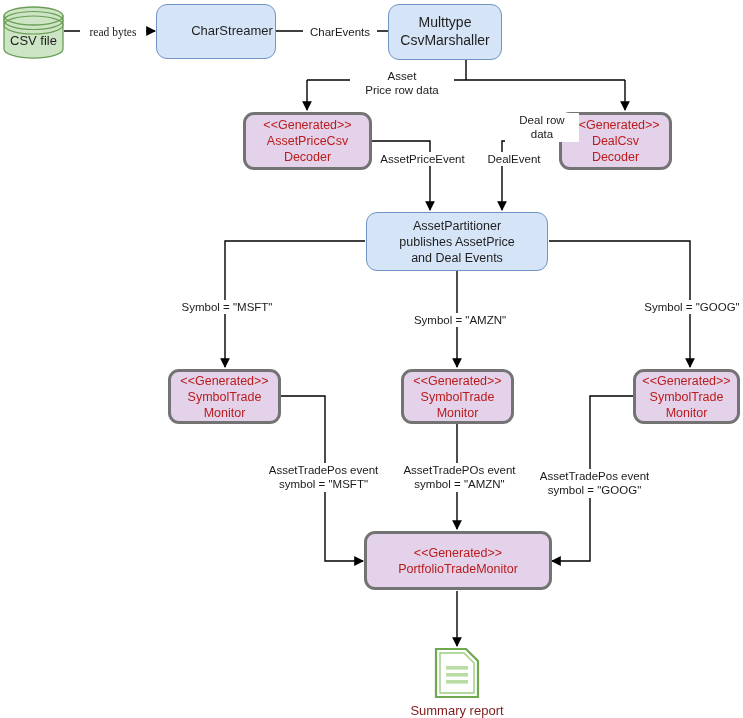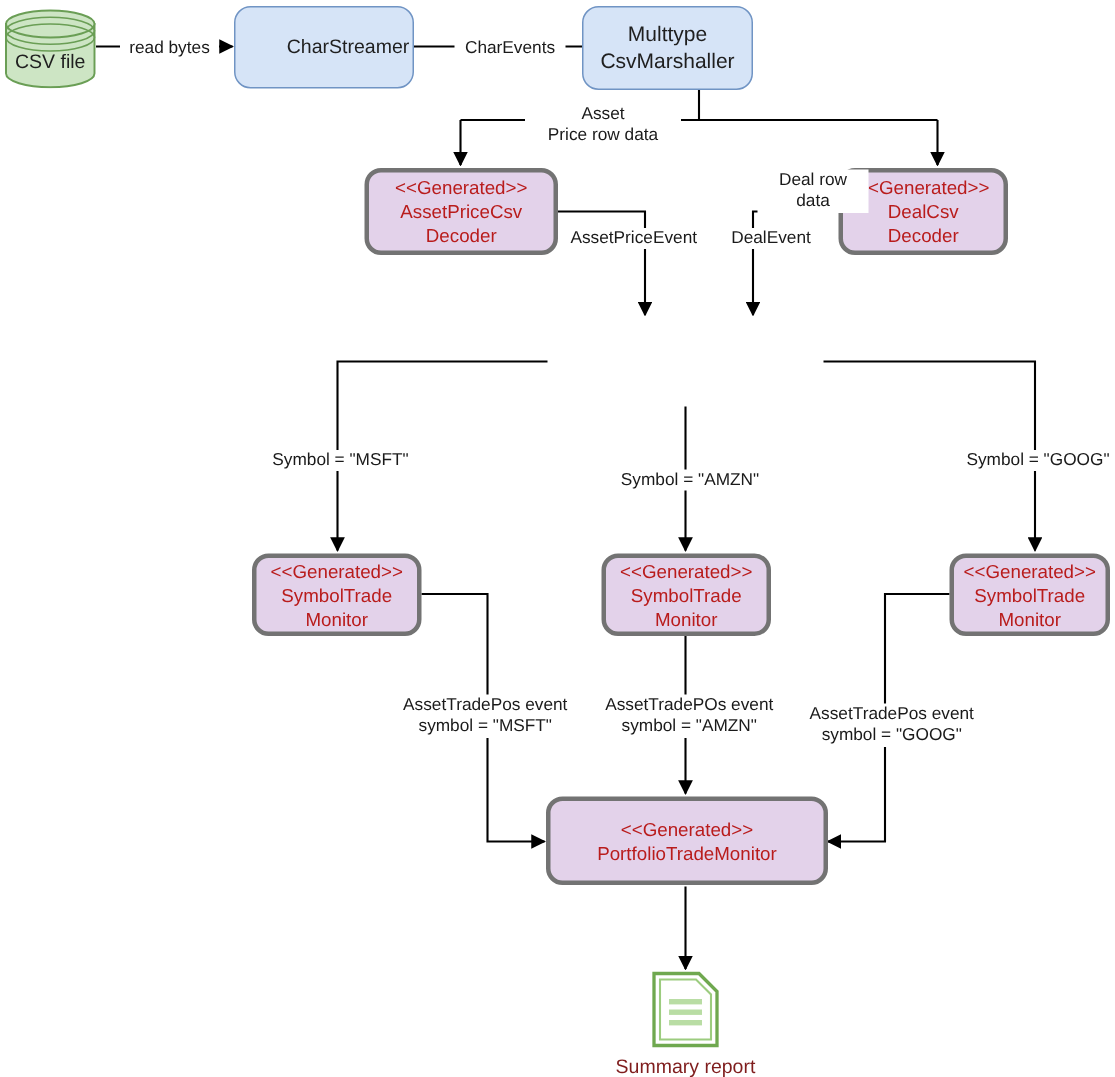--- a/index.html
+++ b/index.html
@@ -132,20 +132,23 @@
 CsvMarshaller</div>
 
   <div class="node node-purple" style="left:243px; top:112px; width:129px; height:58px; font-size:12.5px;">&lt;&lt;Generated&gt;&gt;
 AssetPriceCsv
 Decoder</div>
 
   <div class="node node-purple" style="left:559px; top:112px; width:113px; height:58px; font-size:12.5px;">&lt;&lt;Generated&gt;&gt;
 DealCsv
 Decoder</div>
 
+  <div class="node node-blue" style="left:366px; top:212px; width:182px; height:59px; font-size:12.5px;">AssetPartitioner
+publishes AssetPrice
+and Deal Events</div>
 
   <div class="node node-purple" style="left:168px; top:369px; width:113px; height:55px; font-size:12.5px;">&lt;&lt;Generated&gt;&gt;
 SymbolTrade
 Monitor</div>
 
   <div class="node node-purple" style="left:401px; top:369px; width:113px; height:55px; font-size:12.5px;">&lt;&lt;Generated&gt;&gt;
 SymbolTrade
 Monitor</div>
 
   <div class="node node-purple" style="left:633px; top:369px; width:107px; height:55px; font-size:12.5px;">&lt;&lt;Generated&gt;&gt;
@@ -159,21 +162,21 @@
     <svg width="46" height="52" viewBox="0 0 46 52" xmlns="http://www.w3.org/2000/svg">
       <path d="M2 2 L32 2 L44 14 L44 50 L2 50 Z" fill="#ffffff" stroke="#6fa84f" stroke-width="2.2"></path>
       <path d="M6 6 L30 6 L40 16 L40 46 L6 46 Z" fill="#ffffff" stroke="#9ccc7f" stroke-width="1.4"></path>
       <rect x="12" y="19" width="22" height="3.6" fill="#b9ddA4"></rect>
       <rect x="12" y="26" width="22" height="3.6" fill="#b9ddA4"></rect>
       <rect x="12" y="33" width="22" height="3.6" fill="#b9ddA4"></rect>
     </svg>
   </div>
   <div class="doc-label" style="left:377px; top:703px;">Summary report</div>
 
-  <div class="edge-label" style="left:80px; top:25px; width:62px;">read bytes</div>
+  <div class="edge-label" style="left:80px; top:25px; width:62px;font-family:Liberation Serif, serif;">read bytes</div>
 
   <div class="edge-label" style="left:303px; top:25px; width:70px;">CharEvents</div>
 
   <div class="edge-label" style="left:350px; top:69px; width:100px;">Asset
 Price row data</div>
 
   <div class="edge-label" style="left:505px; top:69px; width:70px;margin-top:44px;">Deal row
 data</div>
 
   <div class="edge-label" style="left:372px; top:152px; width:97px;">AssetPriceEvent</div>

